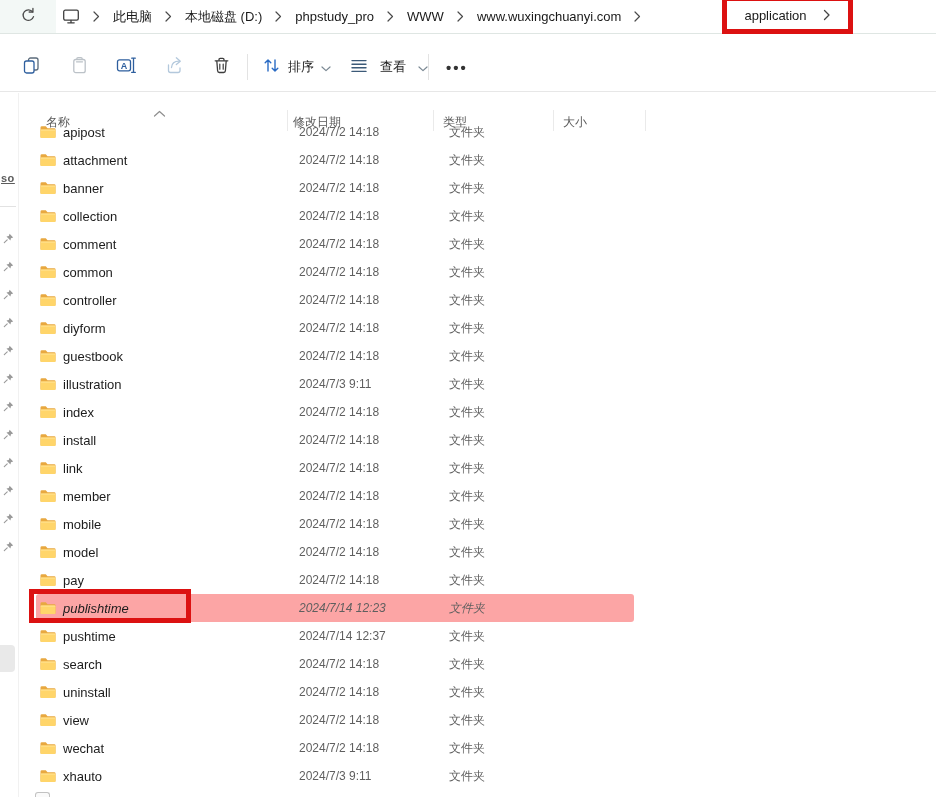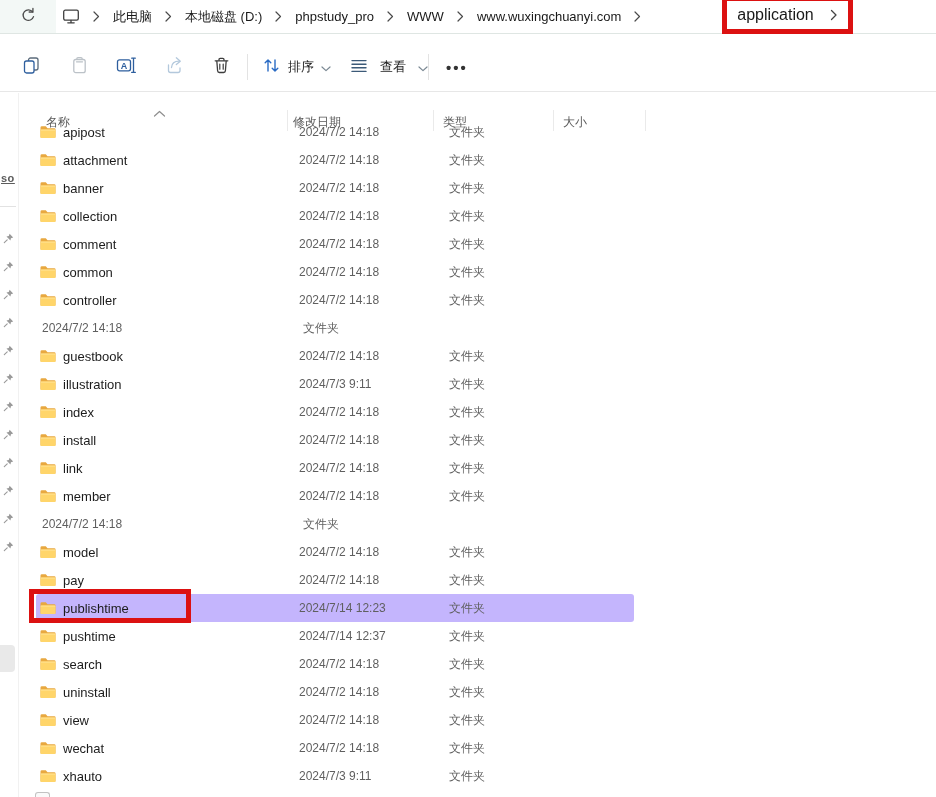--- a/index.html
+++ b/index.html
@@ -15,21 +15,21 @@
   .icon-btn{background:none;border:none;padding:0;display:flex;align-items:center;
             justify-content:center;cursor:default;}
   .breadcrumb{position:absolute;left:62px;top:0;height:33px;display:flex;
               align-items:center;gap:13px;white-space:nowrap;}
   .crumb{font-size:13px;color:#191919;}
   .crumb-chev{display:flex;align-items:center;}
   
   .red-box-app{position:absolute;left:722px;top:-4px;width:131px;height:38px;
                box-sizing:border-box;border:5px solid #dc1111;background:#fff;
                display:flex;align-items:center;justify-content:center;gap:16px;z-index:5;}
-  .red-box-app .crumb{font-size:16px;}
+  .red-box-app .crumb{font-size:13px;}
 
   
   .toolbar{position:absolute;left:0;top:34px;width:936px;height:57px;background:#fff;
            border-bottom:1px solid #e7e7e7;}
   .tool-btn{position:absolute;top:47px;width:40px;height:40px;background:none;border:none;
             border-radius:4px;display:flex;align-items:center;justify-content:center;top:13px;}
   .tool-sep{position:absolute;top:20px;width:1px;height:26px;background:#e3e3e3;}
   .drop-btn{position:absolute;top:13px;height:40px;background:none;border:none;
             display:flex;align-items:center;gap:7px;font-size:13px;color:#222;
             font-family:inherit;padding:0 6px;}
@@ -39,21 +39,21 @@
   .col-header{position:absolute;left:0;top:93px;width:936px;height:27px;margin-top:14px;}
   .col-label{position:absolute;top:7px;font-size:12px;color:#595959;background:none;
              border:none;padding:0;font-family:inherit;}
   .hdr-sep{position:absolute;top:3px;width:1px;height:21px;background:#eaeaea;}
   .sort-caret{position:absolute;left:153px;top:-3px;}
 
   
   .file-list{position:absolute;left:36px;top:118px;width:598px;}
   .row{display:grid;grid-template-columns:257px 146px 120px 75px;height:28px;
        align-items:center;border-radius:3px;}
-  .row.selected{background:#c4b5fd;}
+  .row.selected{background:#fca5a5;font-style:italic;}
   .name-cell{display:flex;align-items:center;gap:7px;padding-left:4px;overflow:hidden;}
   .fname{font-size:13px;color:#1c1c1c;}
   .date-cell{font-size:12px;color:#5f5f5f;padding-left:6px;}
   .type-cell{font-size:12px;color:#5f5f5f;padding-left:10px;}
   .size-cell{font-size:12px;color:#5f5f5f;}
   .ficon{display:flex;align-items:center;flex:0 0 auto;}
 
   
   .red-box-row{position:absolute;left:29px;top:589px;width:162px;height:34px;
                box-sizing:border-box;border:5px solid #dc1111;z-index:6;}
@@ -352,20 +352,30 @@
         </svg>
       </span>
       <span class="fname">controller</span>
     </div>
     <div class="date-cell">2024/7/2 14:18</div>
     <div class="type-cell">文件夹</div>
     <div class="size-cell"></div>
   </div>
 
   <div class="row">
+    <div class="name-cell">
+      <span class="ficon">
+        <svg width="16" height="14" viewBox="0 0 16 14">
+          <path d="M0.5 2.6 a1.3 1.3 0 0 1 1.3-1.3 h4 l1.7 1.9 h6.9 a1.1 1.1 0 0 1 1.1 1.1 v7.5 a1.3 1.3 0 0 1-1.3 1.3 h-12.4 a1.3 1.3 0 0 1-1.3-1.3 z" fill="#E8A840"></path>
+          <rect x="0.5" y="4.4" width="15" height="8.7" rx="1.2" fill="#FFD56A"></rect>
+          <rect x="0.5" y="4.4" width="15" height="1.4" rx="0.7" fill="#FFE08C"></rect>
+        </svg>
+      </span>
+      <span class="fname">diyform</span>
+    </div>
     <div class="date-cell">2024/7/2 14:18</div>
     <div class="type-cell">文件夹</div>
     <div class="size-cell"></div>
   </div>
 
   <div class="row">
     <div class="name-cell">
       <span class="ficon">
         <svg width="16" height="14" viewBox="0 0 16 14">
           <path d="M0.5 2.6 a1.3 1.3 0 0 1 1.3-1.3 h4 l1.7 1.9 h6.9 a1.1 1.1 0 0 1 1.1 1.1 v7.5 a1.3 1.3 0 0 1-1.3 1.3 h-12.4 a1.3 1.3 0 0 1-1.3-1.3 z" fill="#E8A840"></path>
@@ -454,20 +464,30 @@
         </svg>
       </span>
       <span class="fname">member</span>
     </div>
     <div class="date-cell">2024/7/2 14:18</div>
     <div class="type-cell">文件夹</div>
     <div class="size-cell"></div>
   </div>
 
   <div class="row">
+    <div class="name-cell">
+      <span class="ficon">
+        <svg width="16" height="14" viewBox="0 0 16 14">
+          <path d="M0.5 2.6 a1.3 1.3 0 0 1 1.3-1.3 h4 l1.7 1.9 h6.9 a1.1 1.1 0 0 1 1.1 1.1 v7.5 a1.3 1.3 0 0 1-1.3 1.3 h-12.4 a1.3 1.3 0 0 1-1.3-1.3 z" fill="#E8A840"></path>
+          <rect x="0.5" y="4.4" width="15" height="8.7" rx="1.2" fill="#FFD56A"></rect>
+          <rect x="0.5" y="4.4" width="15" height="1.4" rx="0.7" fill="#FFE08C"></rect>
+        </svg>
+      </span>
+      <span class="fname">mobile</span>
+    </div>
     <div class="date-cell">2024/7/2 14:18</div>
     <div class="type-cell">文件夹</div>
     <div class="size-cell"></div>
   </div>
 
   <div class="row">
     <div class="name-cell">
       <span class="ficon">
         <svg width="16" height="14" viewBox="0 0 16 14">
           <path d="M0.5 2.6 a1.3 1.3 0 0 1 1.3-1.3 h4 l1.7 1.9 h6.9 a1.1 1.1 0 0 1 1.1 1.1 v7.5 a1.3 1.3 0 0 1-1.3 1.3 h-12.4 a1.3 1.3 0 0 1-1.3-1.3 z" fill="#E8A840"></path>

